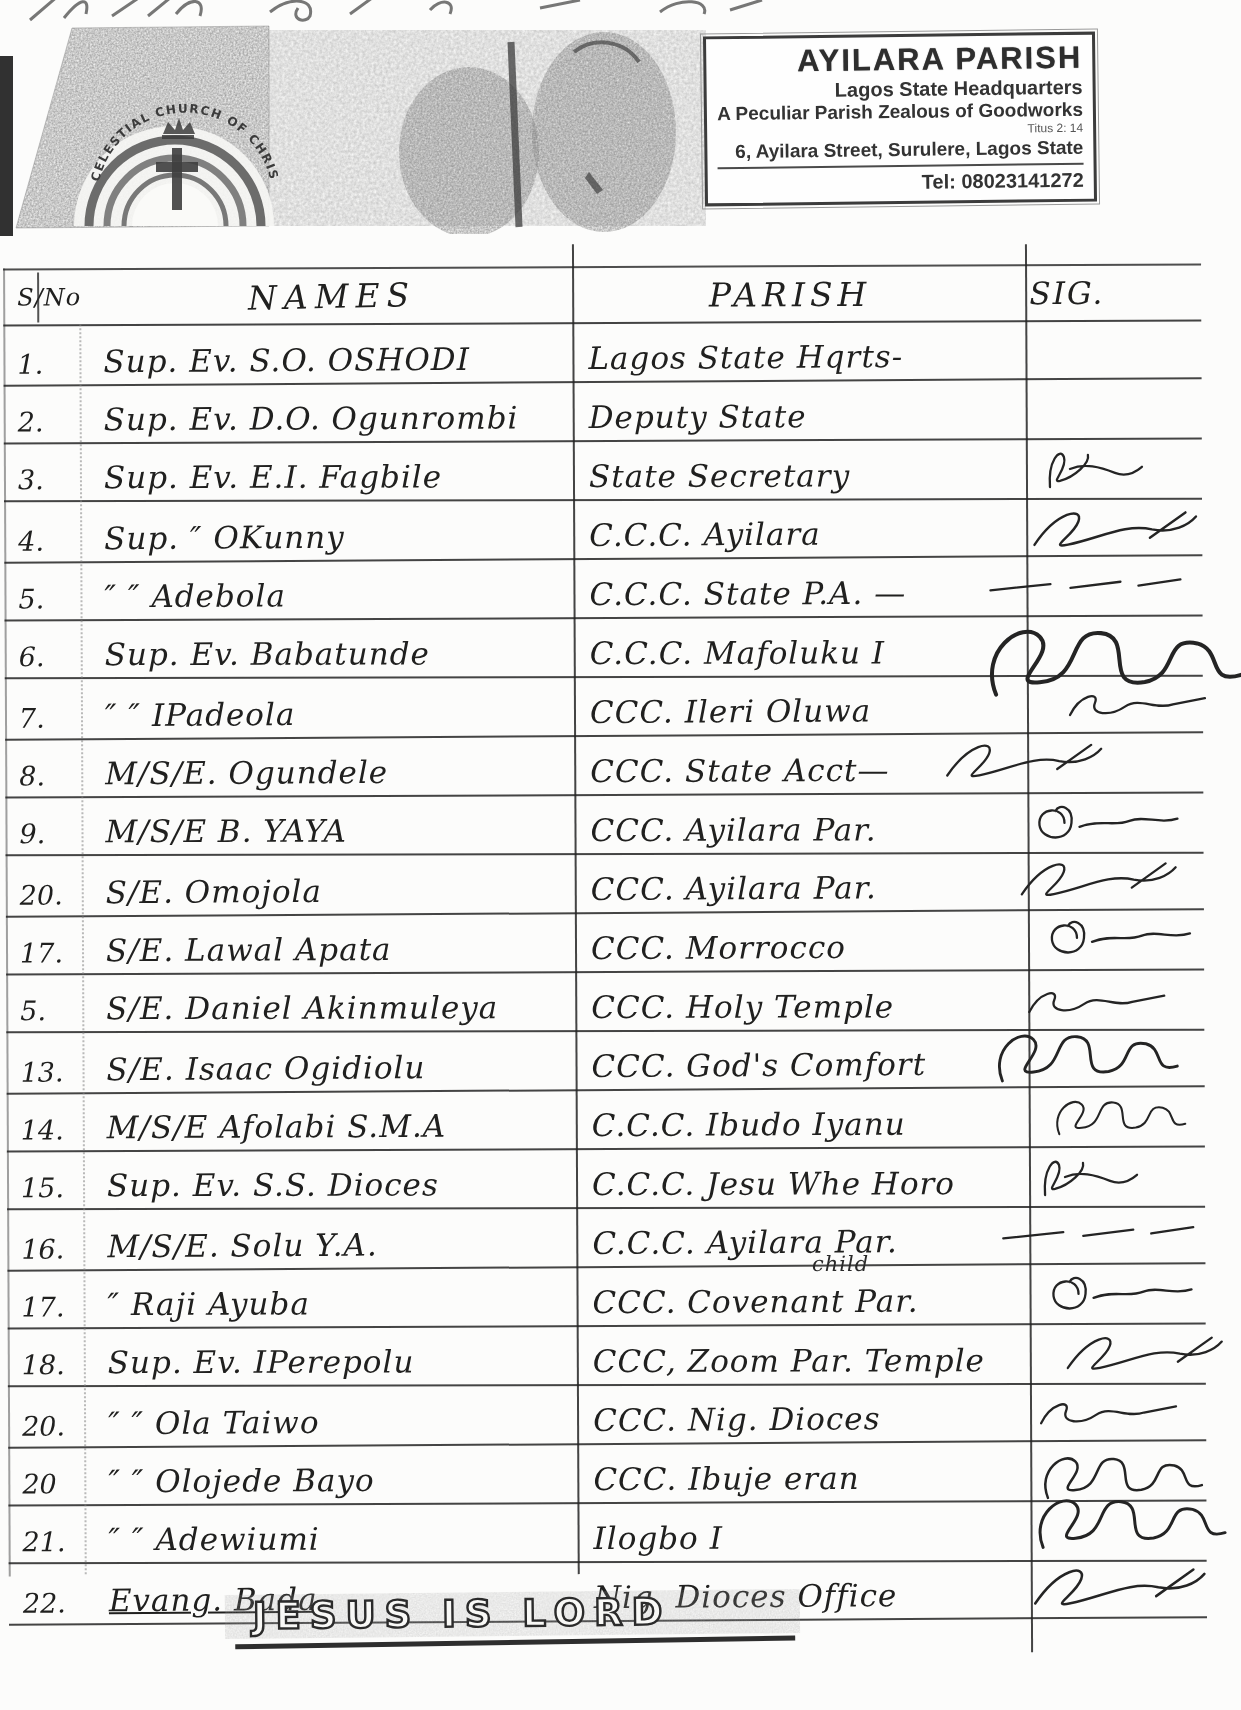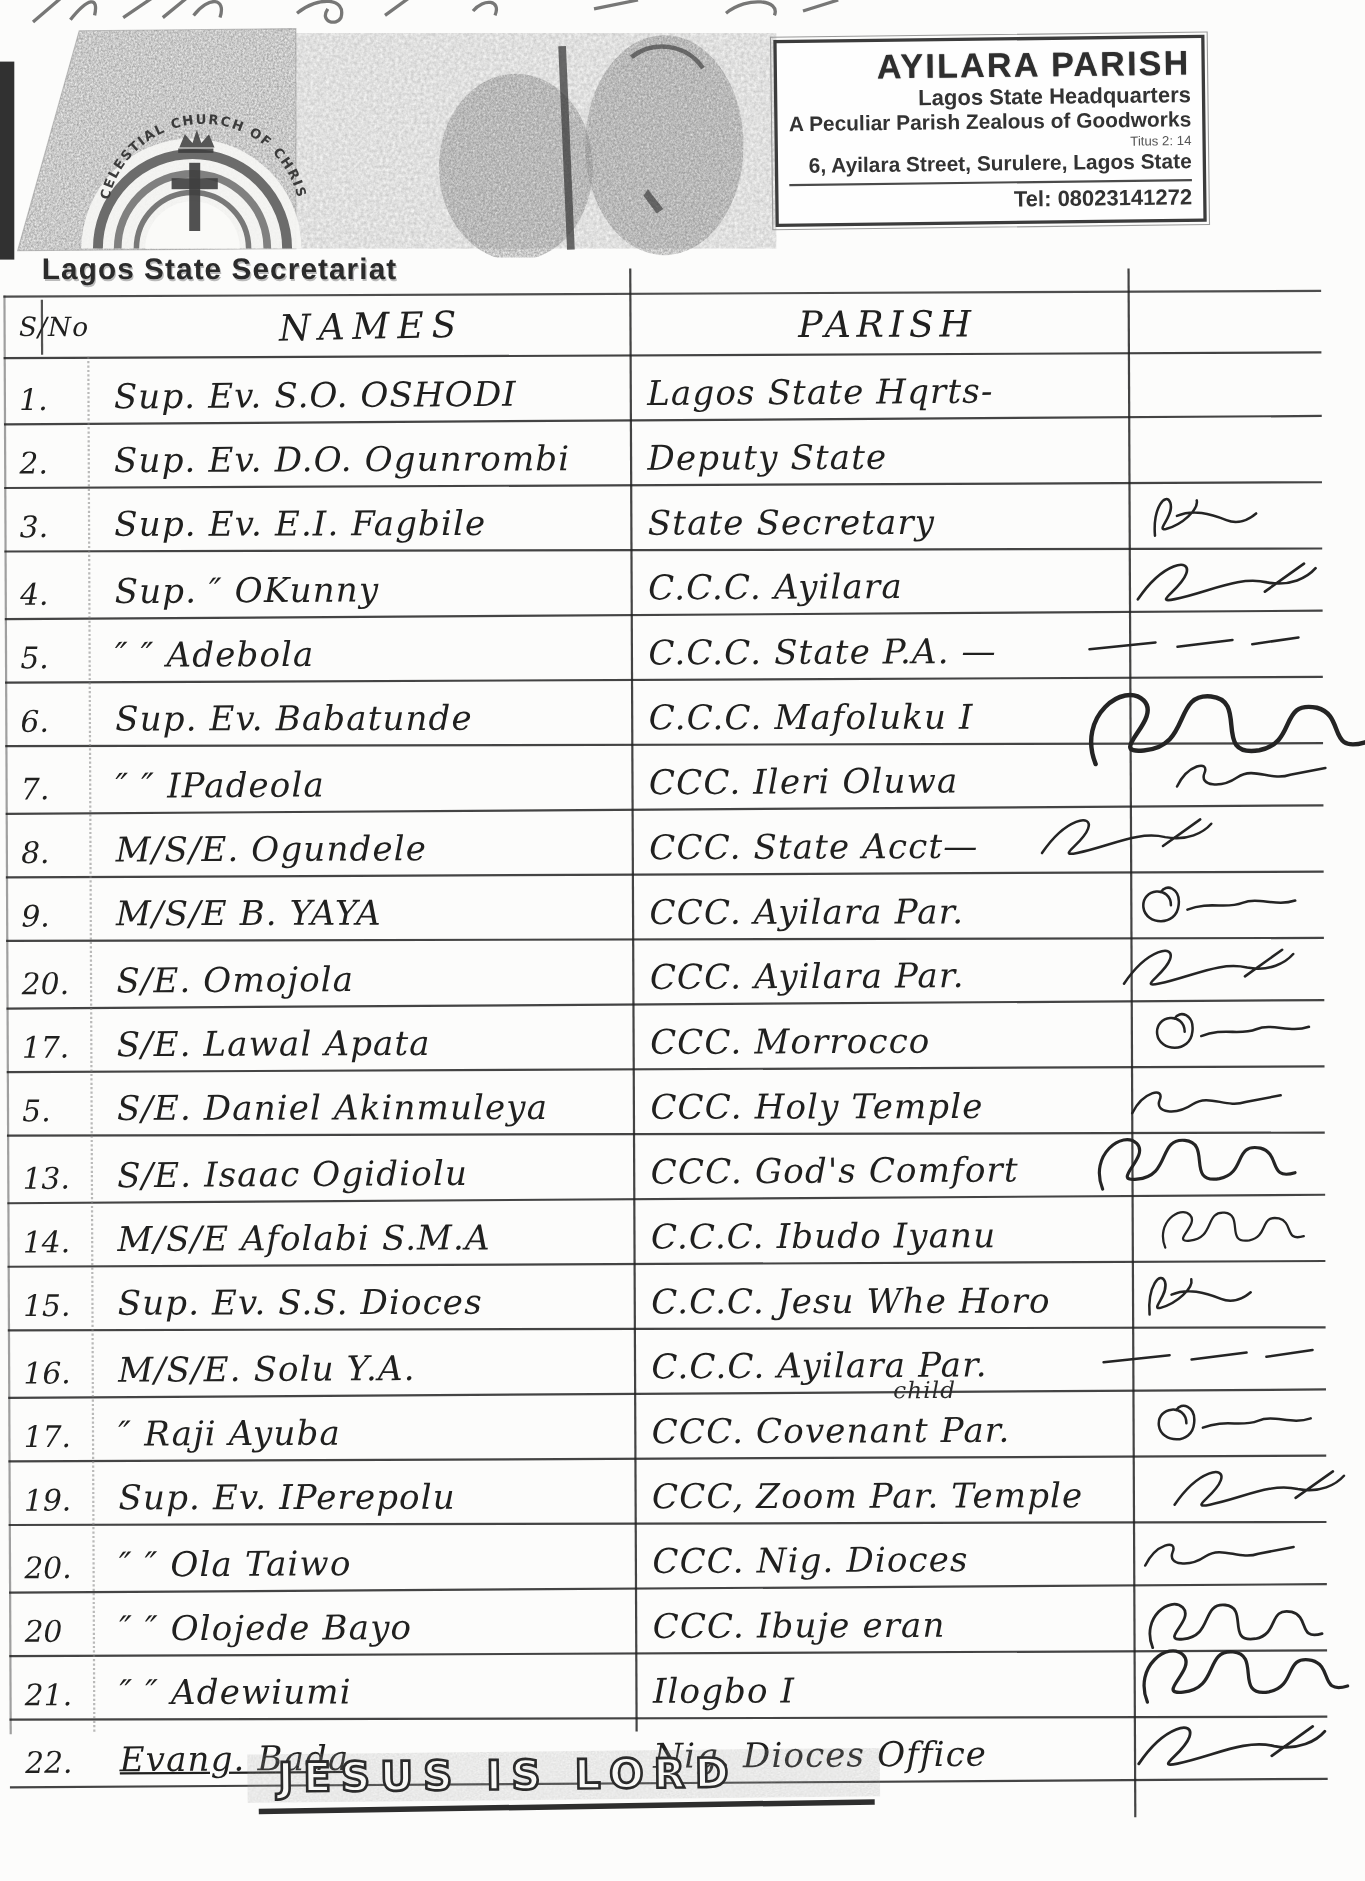--- a/index.html
+++ b/index.html
@@ -114,27 +114,27 @@
 
   <div class="letterhead-box">
     <div class="lh-title">AYILARA PARISH</div>
     <div class="lh-sub1">Lagos State Headquarters</div>
     <div class="lh-sub2">A Peculiar Parish Zealous of Goodworks</div>
     <div class="lh-verse">Titus 2: 14</div>
     <div class="lh-addr">6, Ayilara Street, Surulere, Lagos State</div>
     <div class="lh-tel">Tel: 08023141272</div>
   </div>
 
-  <div class="secretariat">Lagos State Secretariat</div>
 
   <div class="tbl">
     <div class="hrow">
       <div class="c-sno hand h-sno">S/No</div>
       <div class="c-name hand h-name">NAMES</div>
       <div class="c-parish hand h-parish">PARISH</div>
+      <div class="c-sig hand h-sig">SIG.</div>
       <div class="sno-div"></div>
     </div>
     <div id="tbody">
         <div class="row" style="transform: rotate(-0.12deg);">
           <div class="c-sno hand t-sno">
             <span>1.</span>
           </div>
           <div class="c-name hand t-name">
             <span>Sup. Ev. S.O. OSHODI</span>
           </div>
@@ -391,21 +391,21 @@
             <span class="annotation">child</span>
           </div>
           <div class="c-sig">
             <svg class="sig-svg" width="170" height="54" viewBox="0 0 170 54" style="transform: translate(0px, 0px) scale(1);">
               <path d="M45,26 C45,8 18,10 20,28 C22,44 50,46 52,26 C54,10 40,6 36,14 M60,30 C80,22 95,30 110,24 C125,18 140,28 158,22" stroke="#242424" stroke-width="2.3" fill="none" stroke-linecap="round"></path>
             </svg>
           </div>
         </div>
         <div class="row" style="transform: rotate(0.12deg);">
           <div class="c-sno hand t-sno">
-            <span>19.</span>
+            <span>18.</span>
           </div>
           <div class="c-name hand t-name">
             <span>Sup. Ev. IPerepolu</span>
           </div>
           <div class="c-parish hand t-parish">
             <span>CCC, Zoom Par. Temple</span>
           </div>
           <div class="c-sig">
             <svg class="sig-svg" width="170" height="54" viewBox="0 0 170 54" style="transform: translate(26px, 0px) scale(1);">
               <path d="M8,40 C30,8 55,4 50,18 C45,32 20,44 40,40 C70,34 95,20 120,26 C140,30 155,22 162,14 M118,34 L152,10" stroke="#242424" stroke-width="2.3" fill="none" stroke-linecap="round"></path>

